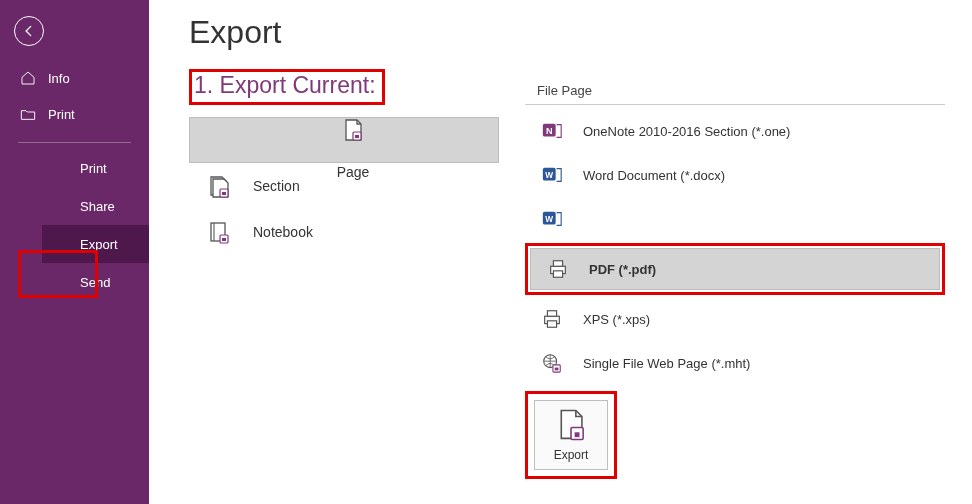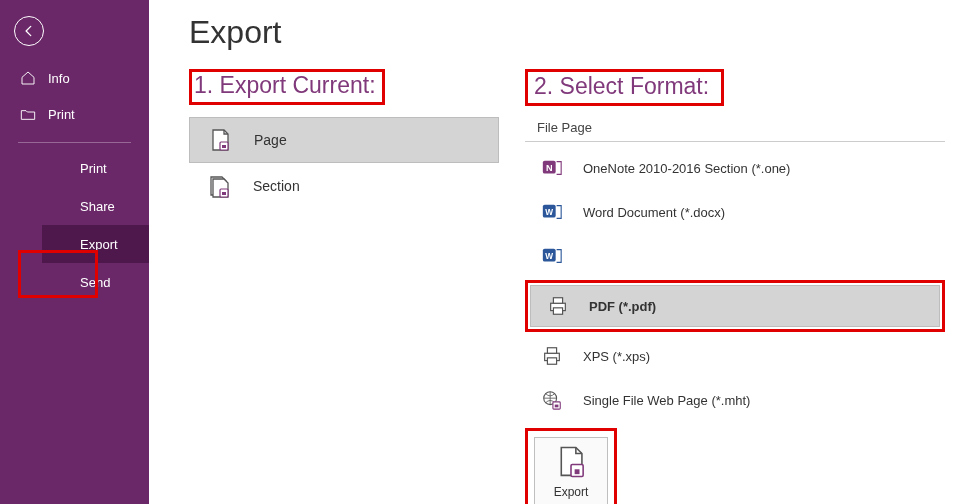--- a/index.html
+++ b/index.html
@@ -20,21 +20,21 @@
 
   .columns { display: flex; gap: 26px; }
   .col-left { flex: 0 0 310px; }
   .col-right { flex: 0 0 420px; }
 
   .section-header { font-size: 23px; color: #80397b; margin-bottom: 14px; display: inline-block; }
   .annot-box { border: 3px solid #e10000; display: inline-block; padding: 0 6px 3px 2px; }
 
   .opt-list {}
   .opt-item { height: 46px; display: flex; align-items: center; padding-left: 18px; gap: 22px; cursor: pointer; font-size: 14px; }
-  .opt-item.selected { background: #d4d4d4; border: 1px solid #bdbdbd; }
+  .opt-item.selected { background: #d4d4d4; border: 1px solid #bdbdbd; flex-direction: column; }
   .opt-icon { width: 24px; height: 24px; flex: 0 0 24px; }
 
   .filetypes-head { font-size: 13px; color: #444; padding: 6px 0 6px 12px; border-bottom: 1px solid #ccc; margin-bottom: 4px; }
   .ft-list {}
   .ft-item { height: 44px; display: flex; align-items: center; padding-left: 16px; gap: 20px; cursor: pointer; font-size: 13px; }
   .ft-item.selected { background: #d4d4d4; border: 1px solid #bdbdbd; font-weight: bold; }
   .ft-icon { width: 22px; height: 22px; flex: 0 0 22px; }
 
   .pdf-annot { border: 3px solid #e10000; padding: 2px; margin: 2px 0; width: 170px; }
 
@@ -109,27 +109,33 @@
           </div>
           <div class="opt-item">
             <svg class="opt-icon" viewBox="0 0 24 24">
               <path d="M4 3 H15 L19 7 V21 H4 Z" stroke="#555" stroke-width="1.3" fill="#fff"></path>
               <path d="M6 5 H17 L21 9 V23 H6 Z" stroke="#555" stroke-width="1.3" fill="#fff"></path>
               <rect x="13" y="15" width="8" height="8" rx="1" fill="#fff" stroke="#80397b" stroke-width="1.2"></rect>
               <rect x="15" y="18" width="4" height="3" fill="#80397b"></rect>
             </svg>
             <span>Section</span>
           </div>
+          <div class="opt-item">
+            <svg class="opt-icon" viewBox="0 0 24 24">
+              <rect x="4" y="3" width="14" height="18" stroke="#555" stroke-width="1.3" fill="#fff"></rect>
+              <line x1="7" y1="3" x2="7" y2="21" stroke="#555" stroke-width="1.1"></line>
+              <rect x="13" y="15" width="8" height="8" rx="1" fill="#fff" stroke="#80397b" stroke-width="1.2"></rect>
+              <rect x="15" y="18" width="4" height="3" fill="#80397b"></rect>
+            </svg>
+            <span>Notebook</span>
+          </div>
         </div>
       </div>
 
       <div class="col-right">
-        <div class="annot-box" style="padding:1px 12px 3px 6px">
-          <span class="section-header" style="margin-bottom:0">2. Select Format:</span>
-        </div>
         <div style="height:8px"></div>
         <div class="filetypes-head">File Page</div>
 
         <div class="ft-list">
           <div class="ft-item">
             <svg class="ft-icon" viewBox="0 0 24 24">
               <rect x="2" y="4" width="14" height="14" rx="2" fill="#80397b"></rect>
               <text x="9" y="15" text-anchor="middle" fill="#fff" font-size="10" font-family="Arial" font-weight="bold">N</text>
               <path d="M17 5 H22 V19 H17" stroke="#80397b" stroke-width="1.2" fill="none"></path>
             </svg>

